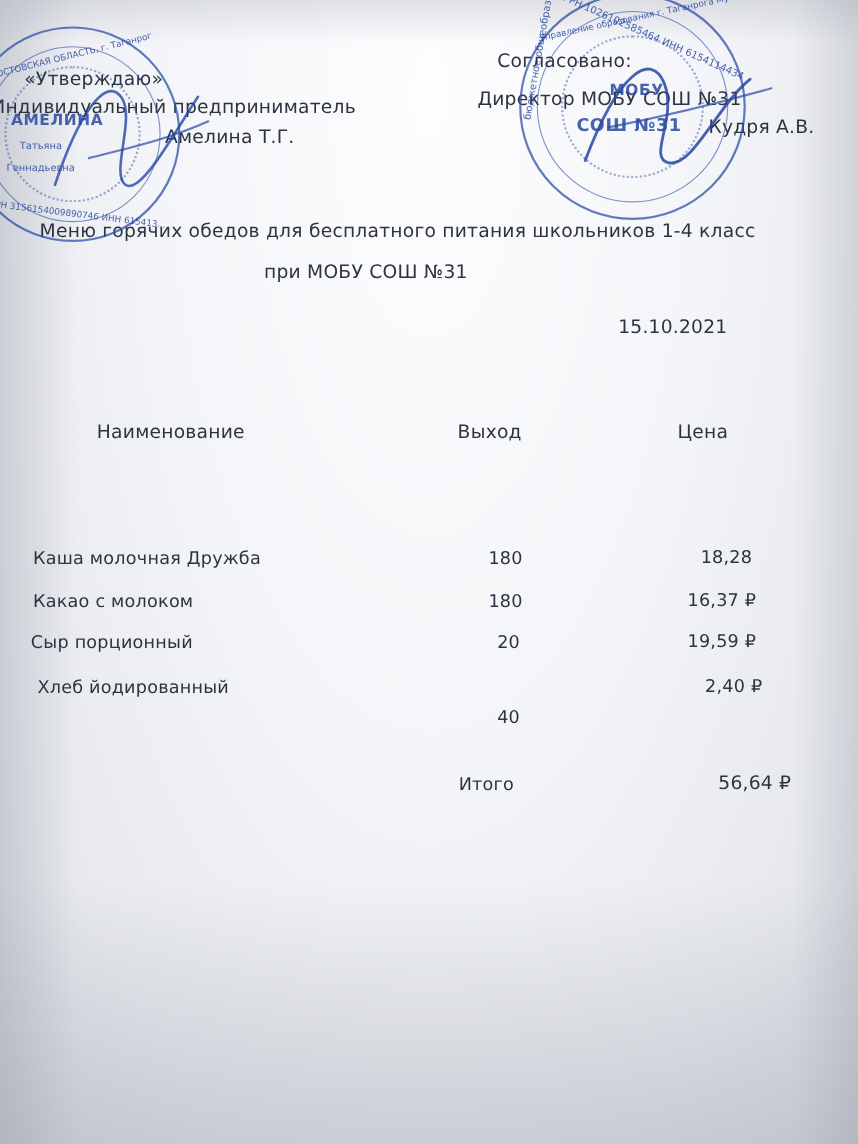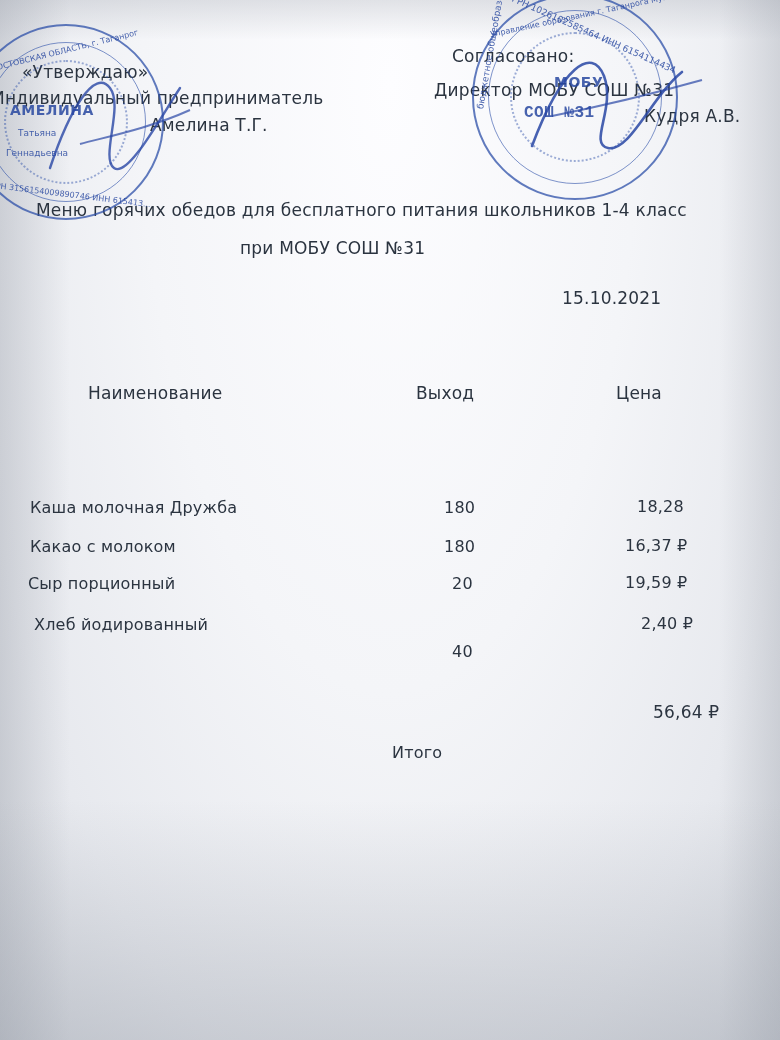--- a/index.html
+++ b/index.html
@@ -125,21 +125,21 @@
   <div class="txt cell" style="left:625px; top:536px;">16,37 ₽</div>
 
   <div class="txt cell" style="left:28px; top:574px;">Сыр порционный</div>
   <div class="txt cell" style="left:452px; top:574px;">20</div>
   <div class="txt cell" style="left:625px; top:573px;">19,59 ₽</div>
 
   <div class="txt cell" style="left:34px; top:615px;text-align:center;">Хлеб йодированный</div>
   <div class="txt cell" style="left:452px; top:614px;margin-top:28px;">40</div>
   <div class="txt cell" style="left:641px; top:614px;">2,40 ₽</div>
 
-  <div class="txt total-label" style="left:392px; top:703px;margin-top:40px;">Итого</div>
+  <div class="txt total-label" style="left:417px; top:703px;">Итого</div>
   <div class="txt total-val" style="left:625px; top:702px;">56,64 ₽</div>
 
   <div class="stamp" style="left:-40px; top:18px; width:230px; height:210px;">
     <div class="stamp-ring" style="left:8px; top:6px; width:196px; height:196px;"></div>
     <div class="stamp-ring inner" style="left:26px; top:24px; width:160px; height:160px;"></div>
     <div class="stamp-ring dotted" style="left:44px; top:42px; width:124px; height:124px;"></div>
 
     <div class="stamp-txt" style="left:30px; top:28px; transform:rotate(-14deg);">РОСТОВСКАЯ ОБЛАСТЬ, г. Таганрог</div>
     <div class="stamp-txt" style="left:24px; top:172px; transform:rotate(7deg);">ОГРН 3156154009890746   ИНН 615413...</div>
 
@@ -156,21 +156,21 @@
   <div class="stamp" style="left:462px; top:-14px; width:250px; height:210px;">
     <div class="stamp-ring" style="left:10px; top:8px; width:206px; height:206px;"></div>
     <div class="stamp-ring inner" style="left:26px; top:24px; width:174px; height:174px;"></div>
     <div class="stamp-ring dotted" style="left:48px; top:46px; width:130px; height:130px;"></div>
 
     <div class="stamp-txt" style="left:26px; top:20px; transform:rotate(-12deg);">Управление образования г. Таганрога  Муниципальное</div>
     <div class="stamp-txt mid" style="left:18px; top:118px; transform:rotate(-80deg); transform-origin:left center;">бюджетное общеобразовательное учреждение средняя общеобразовательная школа №31</div>
     <div class="stamp-txt mid" style="left:36px; top:42px; transform:rotate(24deg);">ОГРН 1026102585464   ИНН 6154114434</div>
 
     <div class="stamp-txt big" style="left:92px; top:88px;">МОБУ</div>
-    <div class="stamp-txt big" style="left:62px; top:118px; font-size:16px;font-family:Liberation Mono, monospace;">СОШ №31</div>
+    <div class="stamp-txt big" style="left:62px; top:118px; font-size:16px;">СОШ №31</div>
 
     <svg class="curve" style="left:60px; top:50px;" width="200" height="140" viewBox="0 0 200 140">
       <path d="M10,110 C40,30 70,10 82,40 C94,72 66,108 86,112 C108,116 130,60 160,36" fill="none" stroke="rgba(40,70,165,0.85)" stroke-width="2.6" stroke-linecap="round"></path>
       <path d="M30,80 C80,70 130,58 180,44" fill="none" stroke="rgba(40,70,165,0.7)" stroke-width="2"></path>
     </svg>
   </div>
 
 </div>
 
 </body></html>

